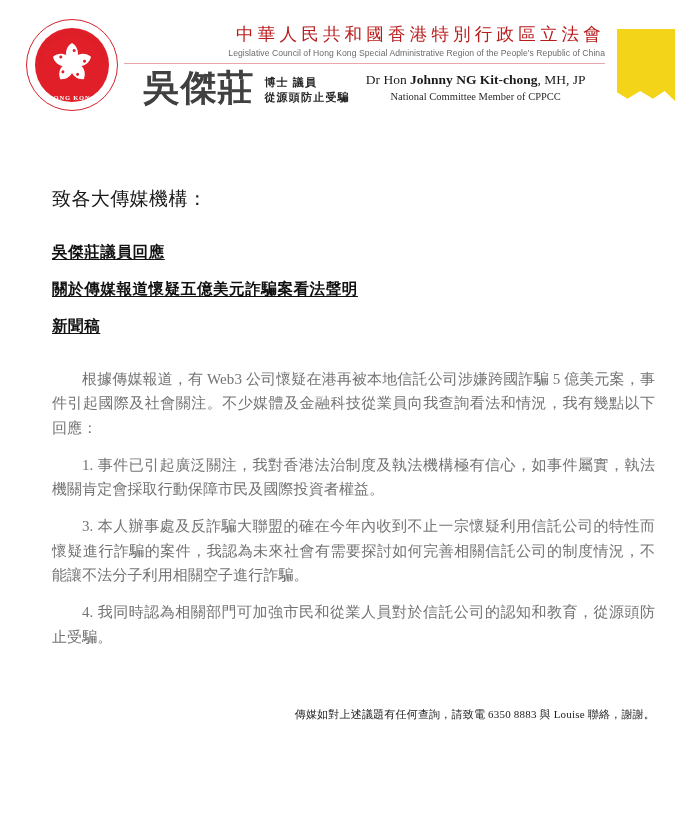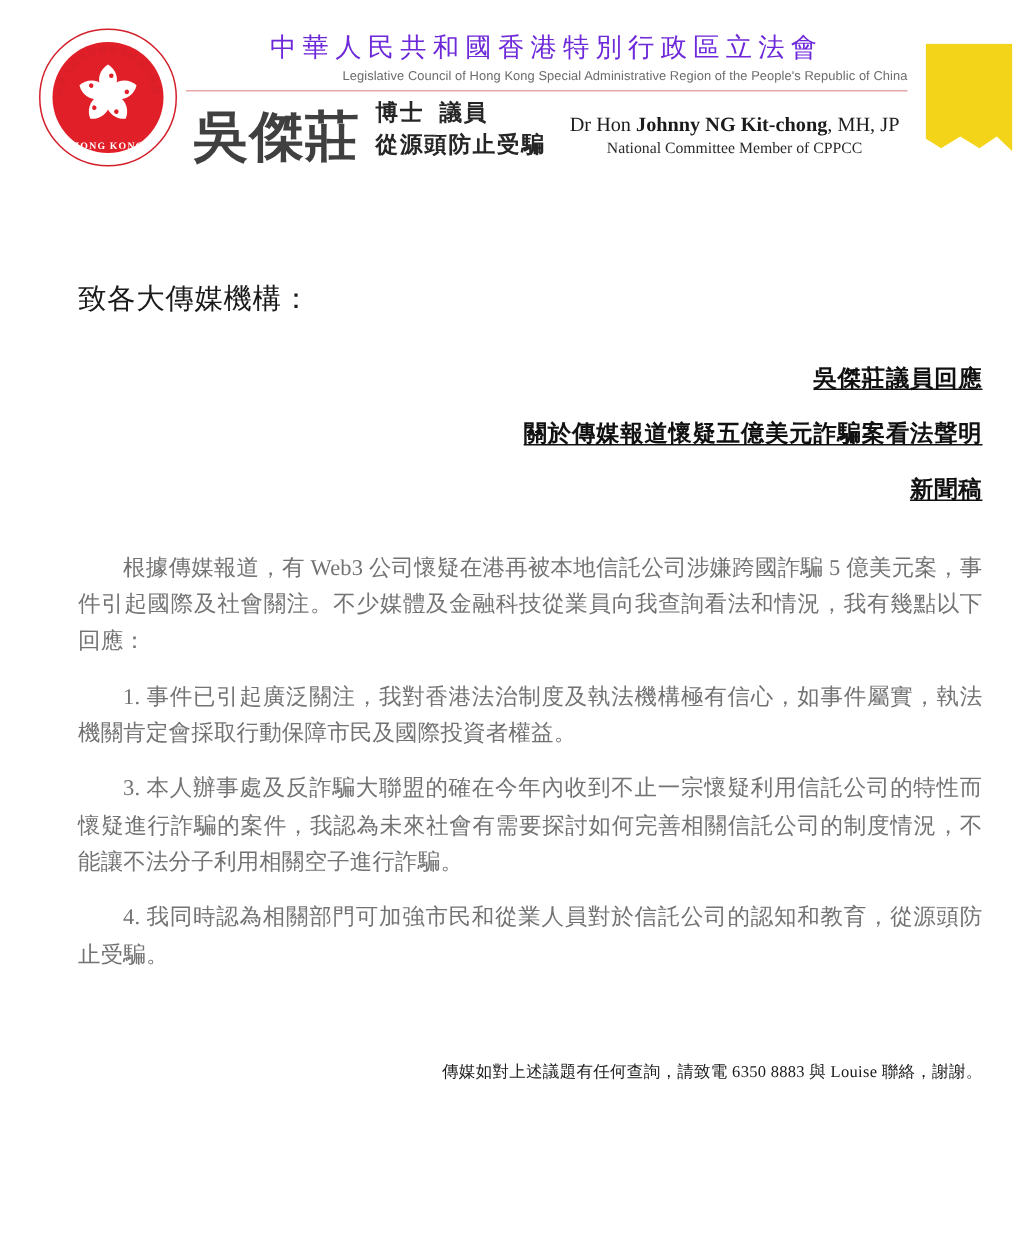--- a/index.html
+++ b/index.html
@@ -65,23 +65,24 @@
   .head-center {
     flex: 1 1 auto;
     text-align: center;
     padding: 0 6px;
     min-width: 0;
   }
   .head-cn {
     font-family: "Liberation Serif", "DejaVu Serif", serif;
     font-size: 17.5px;
     letter-spacing: 4.2px;
-    color: #6d28d9;
+    color: #b91c1c;
     white-space: nowrap;
     line-height: 1.2;
+    text-align: right;
   }
   .head-en {
     font-family: "Liberation Sans", "DejaVu Sans", sans-serif;
     font-size: 8.6px;
     color: #6b6b6b;
     letter-spacing: 0.05px;
     white-space: nowrap;
     margin-top: 3px;
     text-align: right;
   }
@@ -99,22 +100,22 @@
   }
   .name-cn {
     font-family: "Liberation Serif", "DejaVu Serif", serif;
     font-size: 36px;
     font-weight: bold;
     letter-spacing: 1px;
     color: #404040;
     line-height: 1;
   }
   .name-cn-sub {
-    font-family: Liberation Mono, monospace;
-    font-size: 15px;
+    font-family: Liberation Serif, serif;
+    font-size: 11px;
     font-weight: bold;
     color: #262626;
     line-height: 1.35;
     text-align: left;
     letter-spacing: 1.2px;
     padding-bottom: 1px;
   }
   .name-en {
     padding-bottom: 2px;
     margin-left: 6px;
@@ -155,21 +156,21 @@
     padding: 0 34px 0 52px;
     box-sizing: border-box;
   }
   .salutation {
     font-size: 19px;
     color: #1a1a1a;
     margin-top: 56px;
     letter-spacing: 0.4px;
   }
   .titles {
-    text-align: right;
+    text-align: left;
     margin-top: 30px;
     font-family: Liberation Mono, monospace;
   }
   .title-line {
     font-size: 15.5px;
     font-weight: bold;
     text-decoration: underline;
     text-underline-offset: 2px;
     letter-spacing: 0.6px;
     margin-bottom: 16px;

